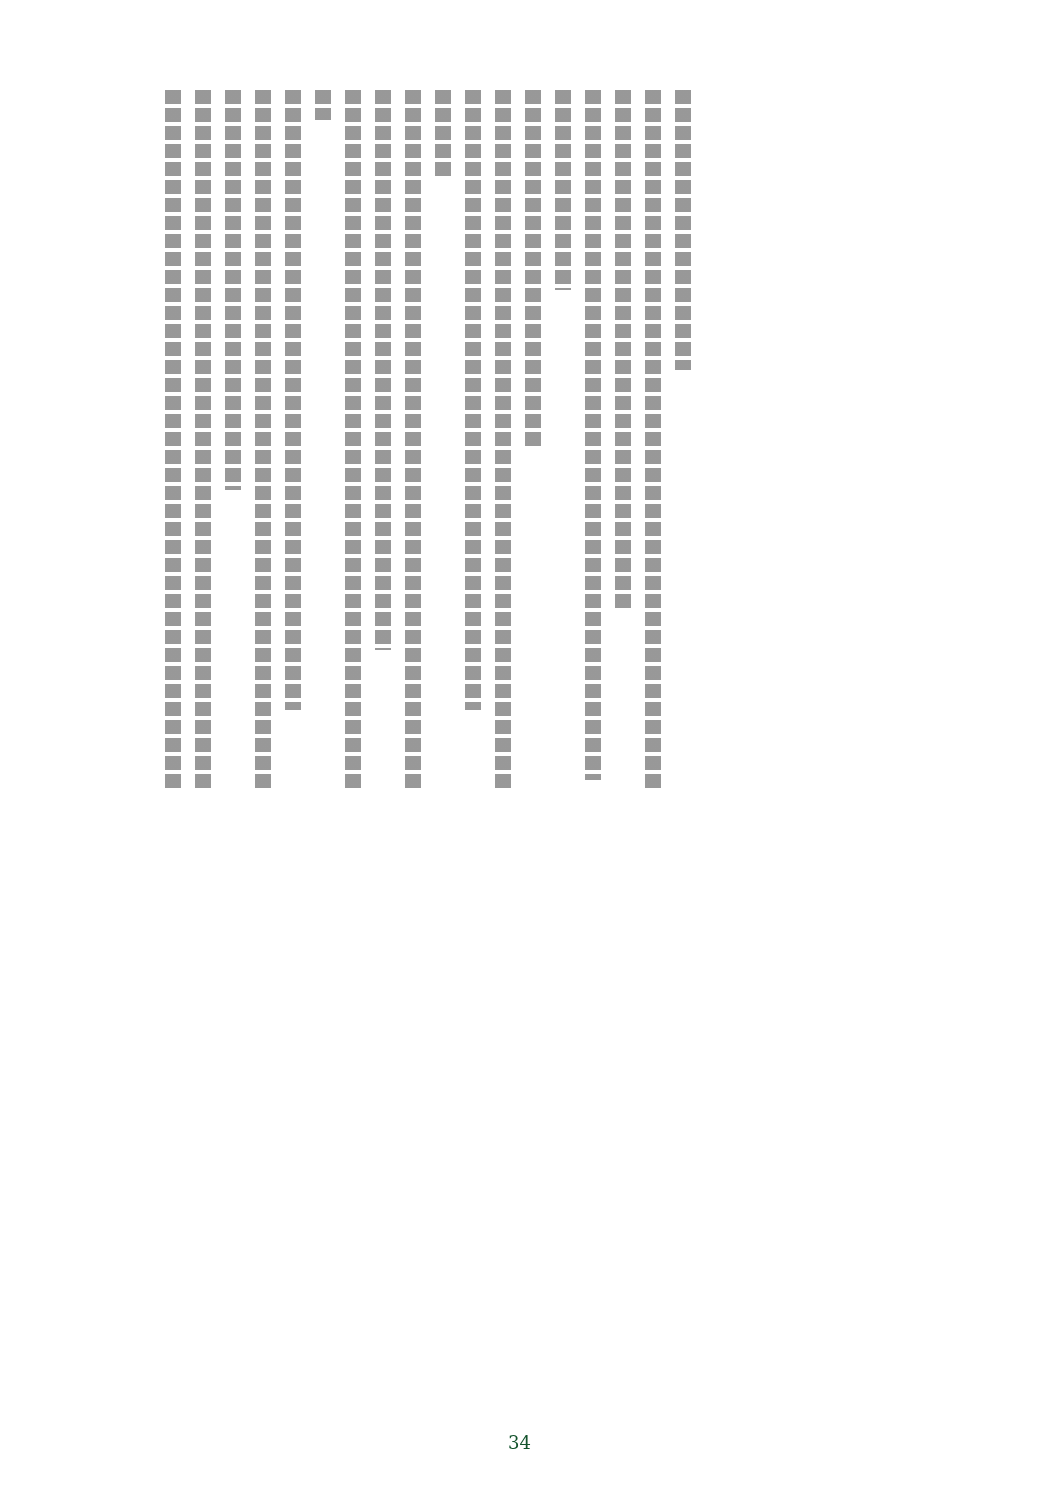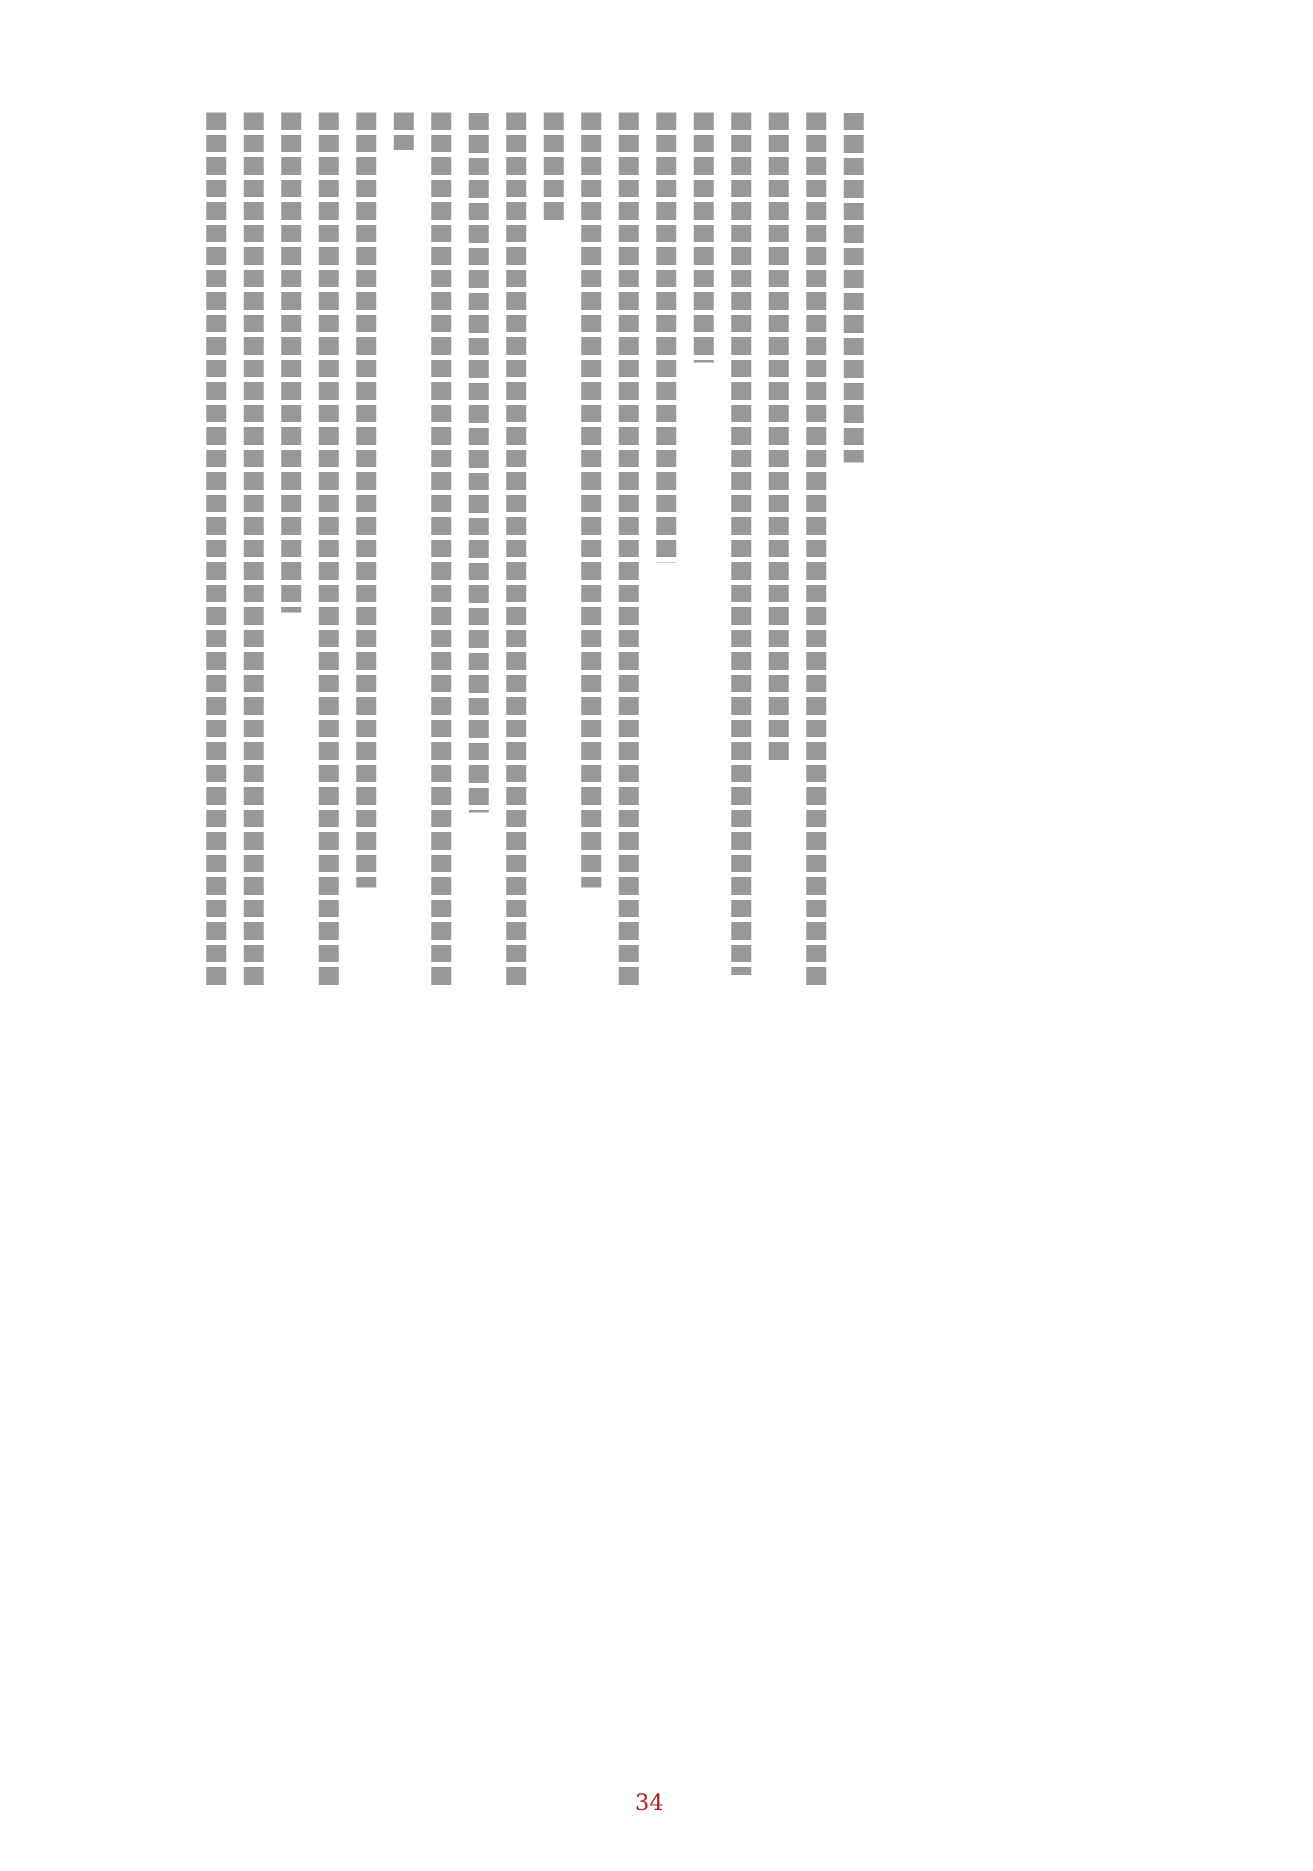--- a/index.html
+++ b/index.html
@@ -1,19 +1,19 @@
 <!DOCTYPE html>
 <html><head>
 <meta charset="utf-8">
 <style>
   html, body { margin: 0; padding: 0; background: #ffffff; }
   body { width: 1050px; height: 1497px; position: relative; font-family: "DejaVu Serif", serif; }
   .block { position: absolute; display: flex; flex-direction: row-reverse; gap: 14px; }
   .col { width: 16px; background: repeating-linear-gradient(to bottom, #444 0 14px, transparent 14px 18px); opacity: 0.55; }
-  .page-number { position: absolute; left: 508px; top: 1432px; font-size: 18px; color: #b91c1c; }
+  .page-number { position: absolute; left: 508px; top: 1432px; font-size: 18px; color: #14532d; }
 </style>
 </head>
 <body>
 
 <div class="block" style="left:165px; top:90px; height:720px;">
   <div class="col" style="height:280px"></div>
   <div class="col" style="height:700px"></div>
   <div class="col" style="height:520px"></div>
   <div class="col" style="height:690px"></div>
   <div class="col" style="height:200px"></div>

